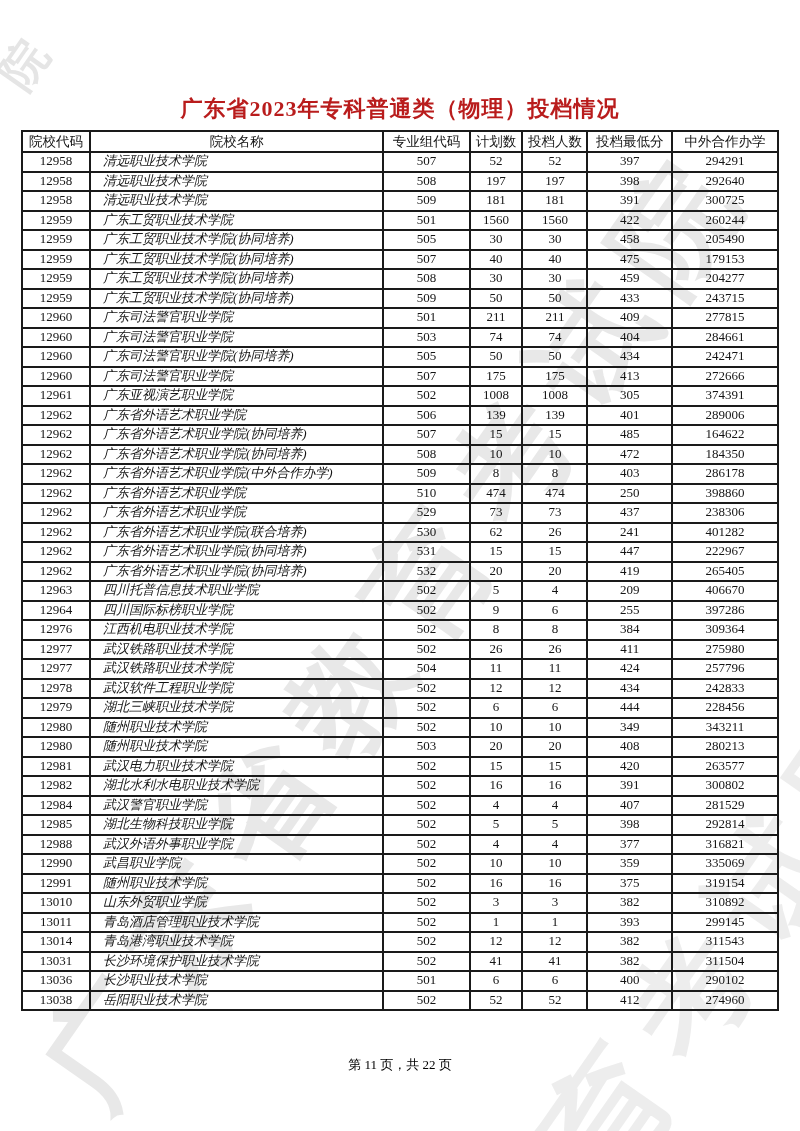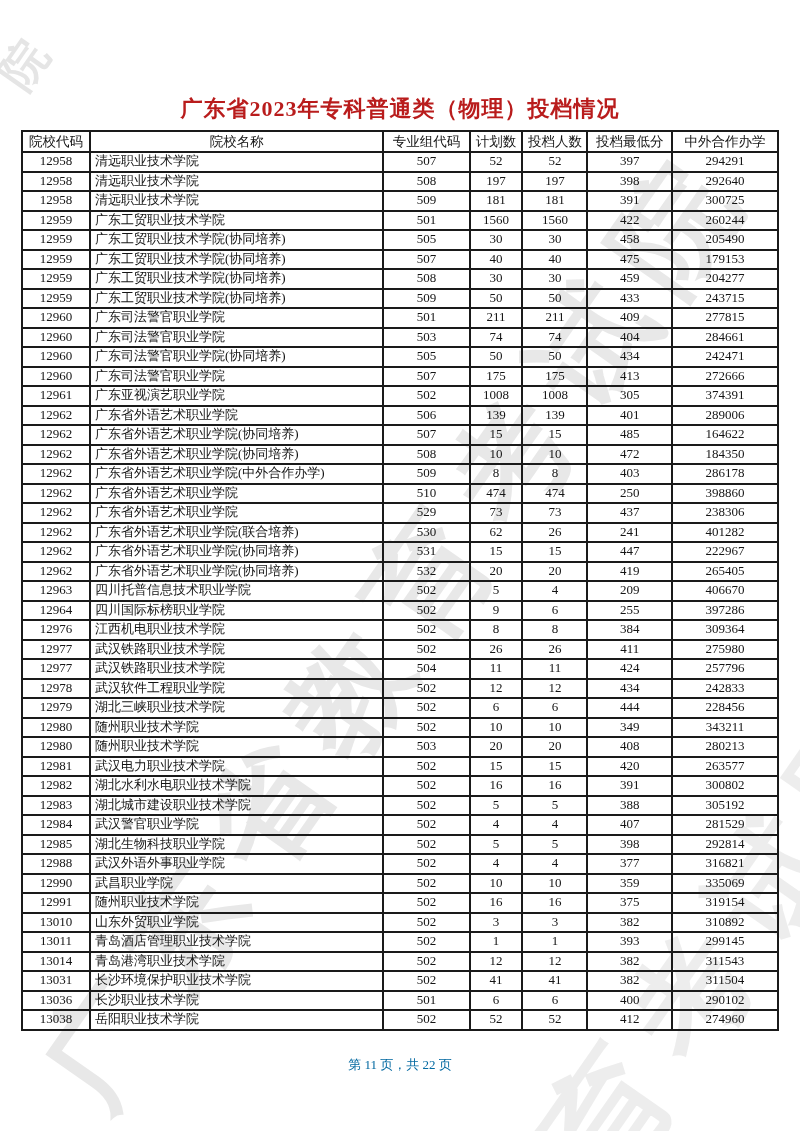--- a/index.html
+++ b/index.html
@@ -48,25 +48,25 @@
     text-align:center;
     padding:0 2px;
     height:17.5px;
     line-height:1.15;
     white-space:nowrap;
     overflow:hidden;
     background:transparent;
     color:#141414;
   }
   .doc-table th{height:19px;font-size:13.5px;margin-top:31px;}
-  .doc-table td.name-cell{text-align:left;padding-left:4px;}
+  .doc-table td.name-cell{text-align:left;padding-left:12px;font-style:italic;}
   .footer{
     position:absolute;top:1056px;left:0;width:100%;
     text-align:center;
-    font-size:13px;color:#0369a1;
+    font-size:13px;color:#000000;
   }
 </style>
 </head>
 <body>
 
 <div class="page">
 
   <div class="wm-layer">
     <span class="wm wm-a">广东省教育考试院</span>
     <span class="wm wm-b">教育考试院</span>
@@ -390,29 +390,20 @@
           <tr>
             <td>12982</td>
             <td class="name-cell">湖北水利水电职业技术学院</td>
             <td>502</td>
             <td>16</td>
             <td>16</td>
             <td>391</td>
             <td>300802</td>
           </tr>
           <tr>
-            <td>12983</td>
-            <td class="name-cell">湖北城市建设职业技术学院</td>
-            <td>502</td>
-            <td>5</td>
-            <td>5</td>
-            <td>388</td>
-            <td>305192</td>
-          </tr>
-          <tr>
             <td>12984</td>
             <td class="name-cell">武汉警官职业学院</td>
             <td>502</td>
             <td>4</td>
             <td>4</td>
             <td>407</td>
             <td>281529</td>
           </tr>
           <tr>
             <td>12985</td>

